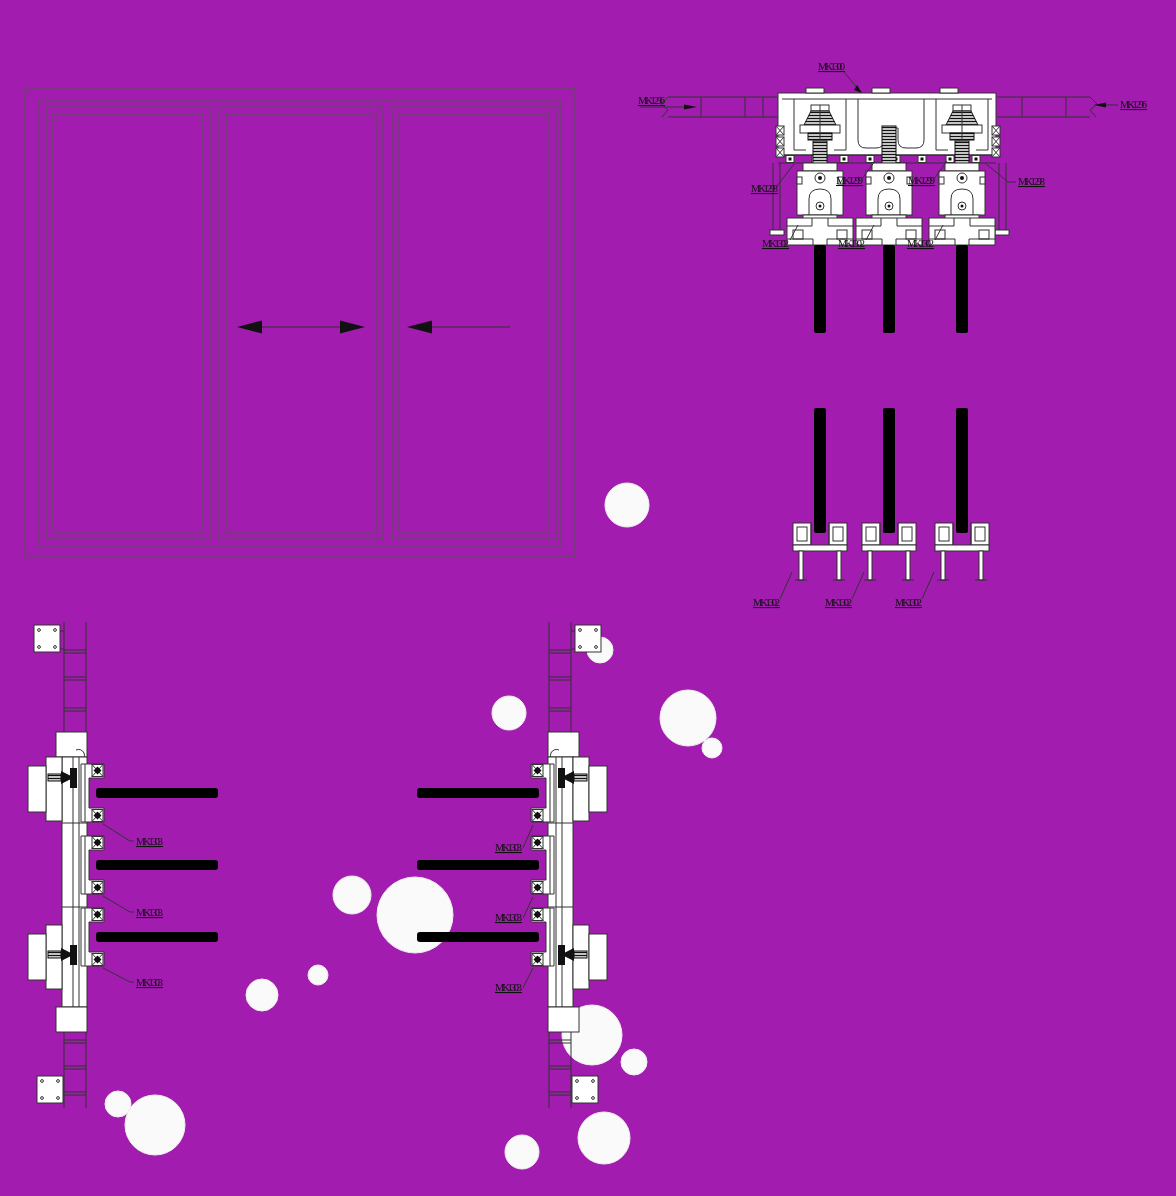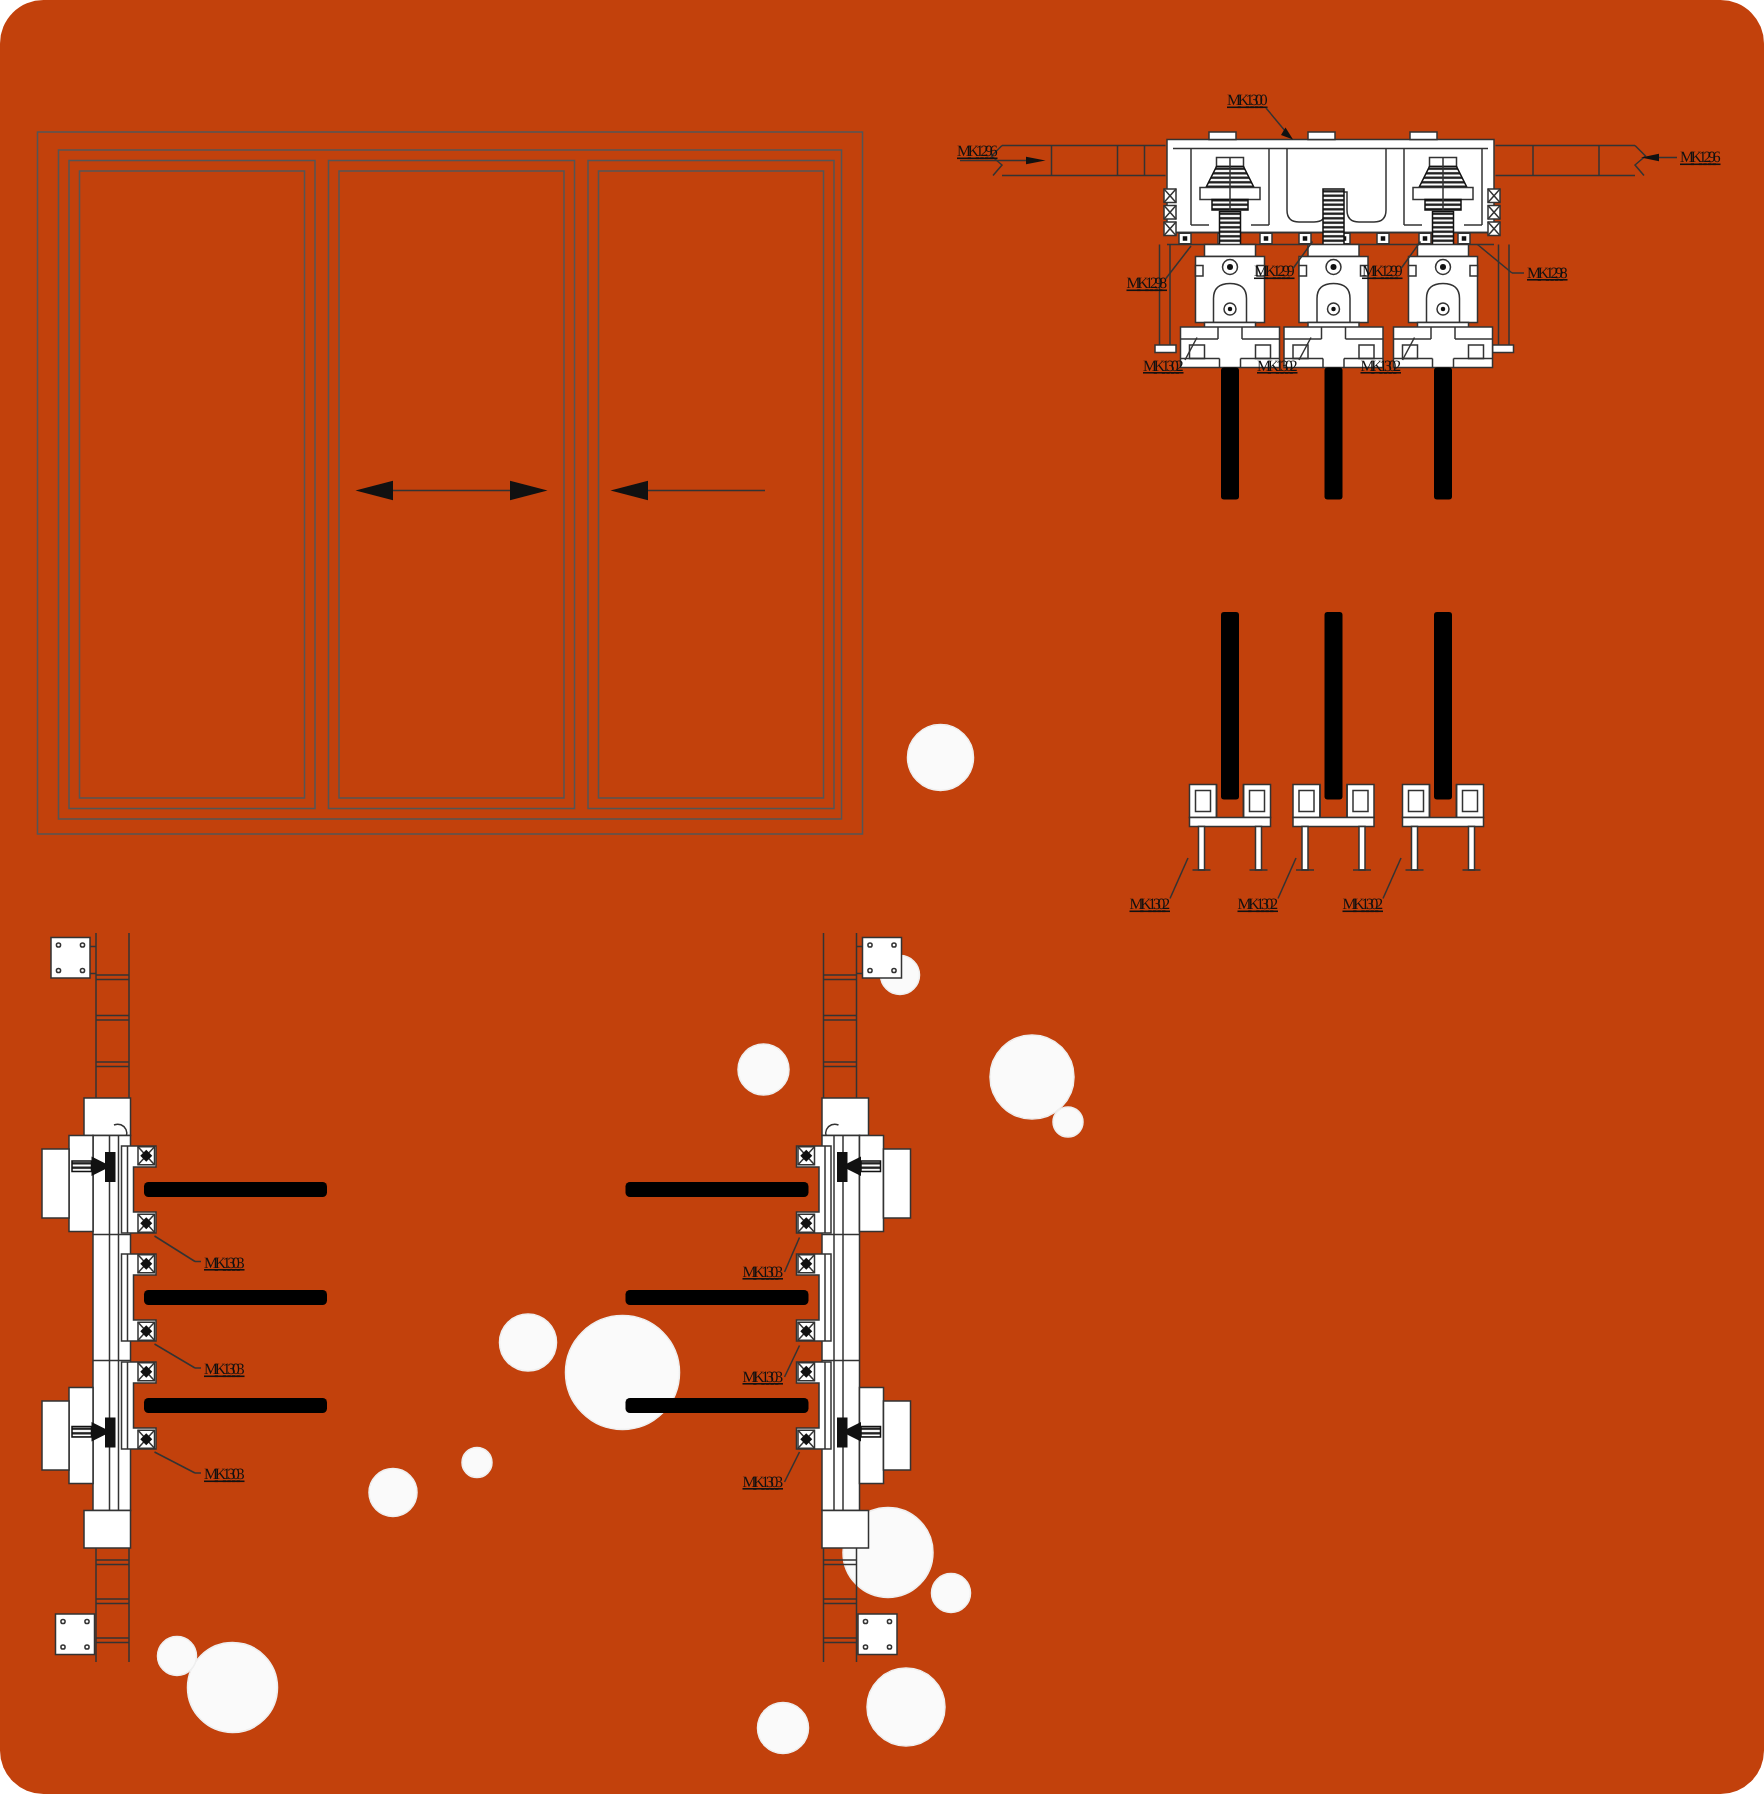--- a/index.html
+++ b/index.html
@@ -1,17 +1,17 @@
 <!DOCTYPE html>
 <html><head>
 <meta charset="utf-8">
 <style>
   html,body{margin:0;padding:0;background:#fff;}
-  .canvas{position:relative;width:1176px;height:1196px;background:#c2410c;overflow:hidden;
-          font-family:"Liberation Serif", serif;border-radius:29px;}
+  .canvas{position:relative;width:1176px;height:1196px;background:#a21caf;overflow:hidden;
+          font-family:"Liberation Serif", serif;}
   svg{position:absolute;left:0;top:0;}
   .ln{fill:none;stroke:#333;stroke-width:1;}
   .lnf{fill:#ffffff;stroke:#333;stroke-width:1;}
   .lt{fill:none;stroke:#555;stroke-width:1;}
   .blk{fill:#111;stroke:none;}
   .glass{fill:#000;stroke:none;}
   .lbl{font-family:"Liberation Serif", serif;font-size:10.5px;fill:#111;
        text-decoration:underline;letter-spacing:0px;}
   .wm{fill:#fafafa;stroke:#efefef;stroke-width:1;}
 </style>

